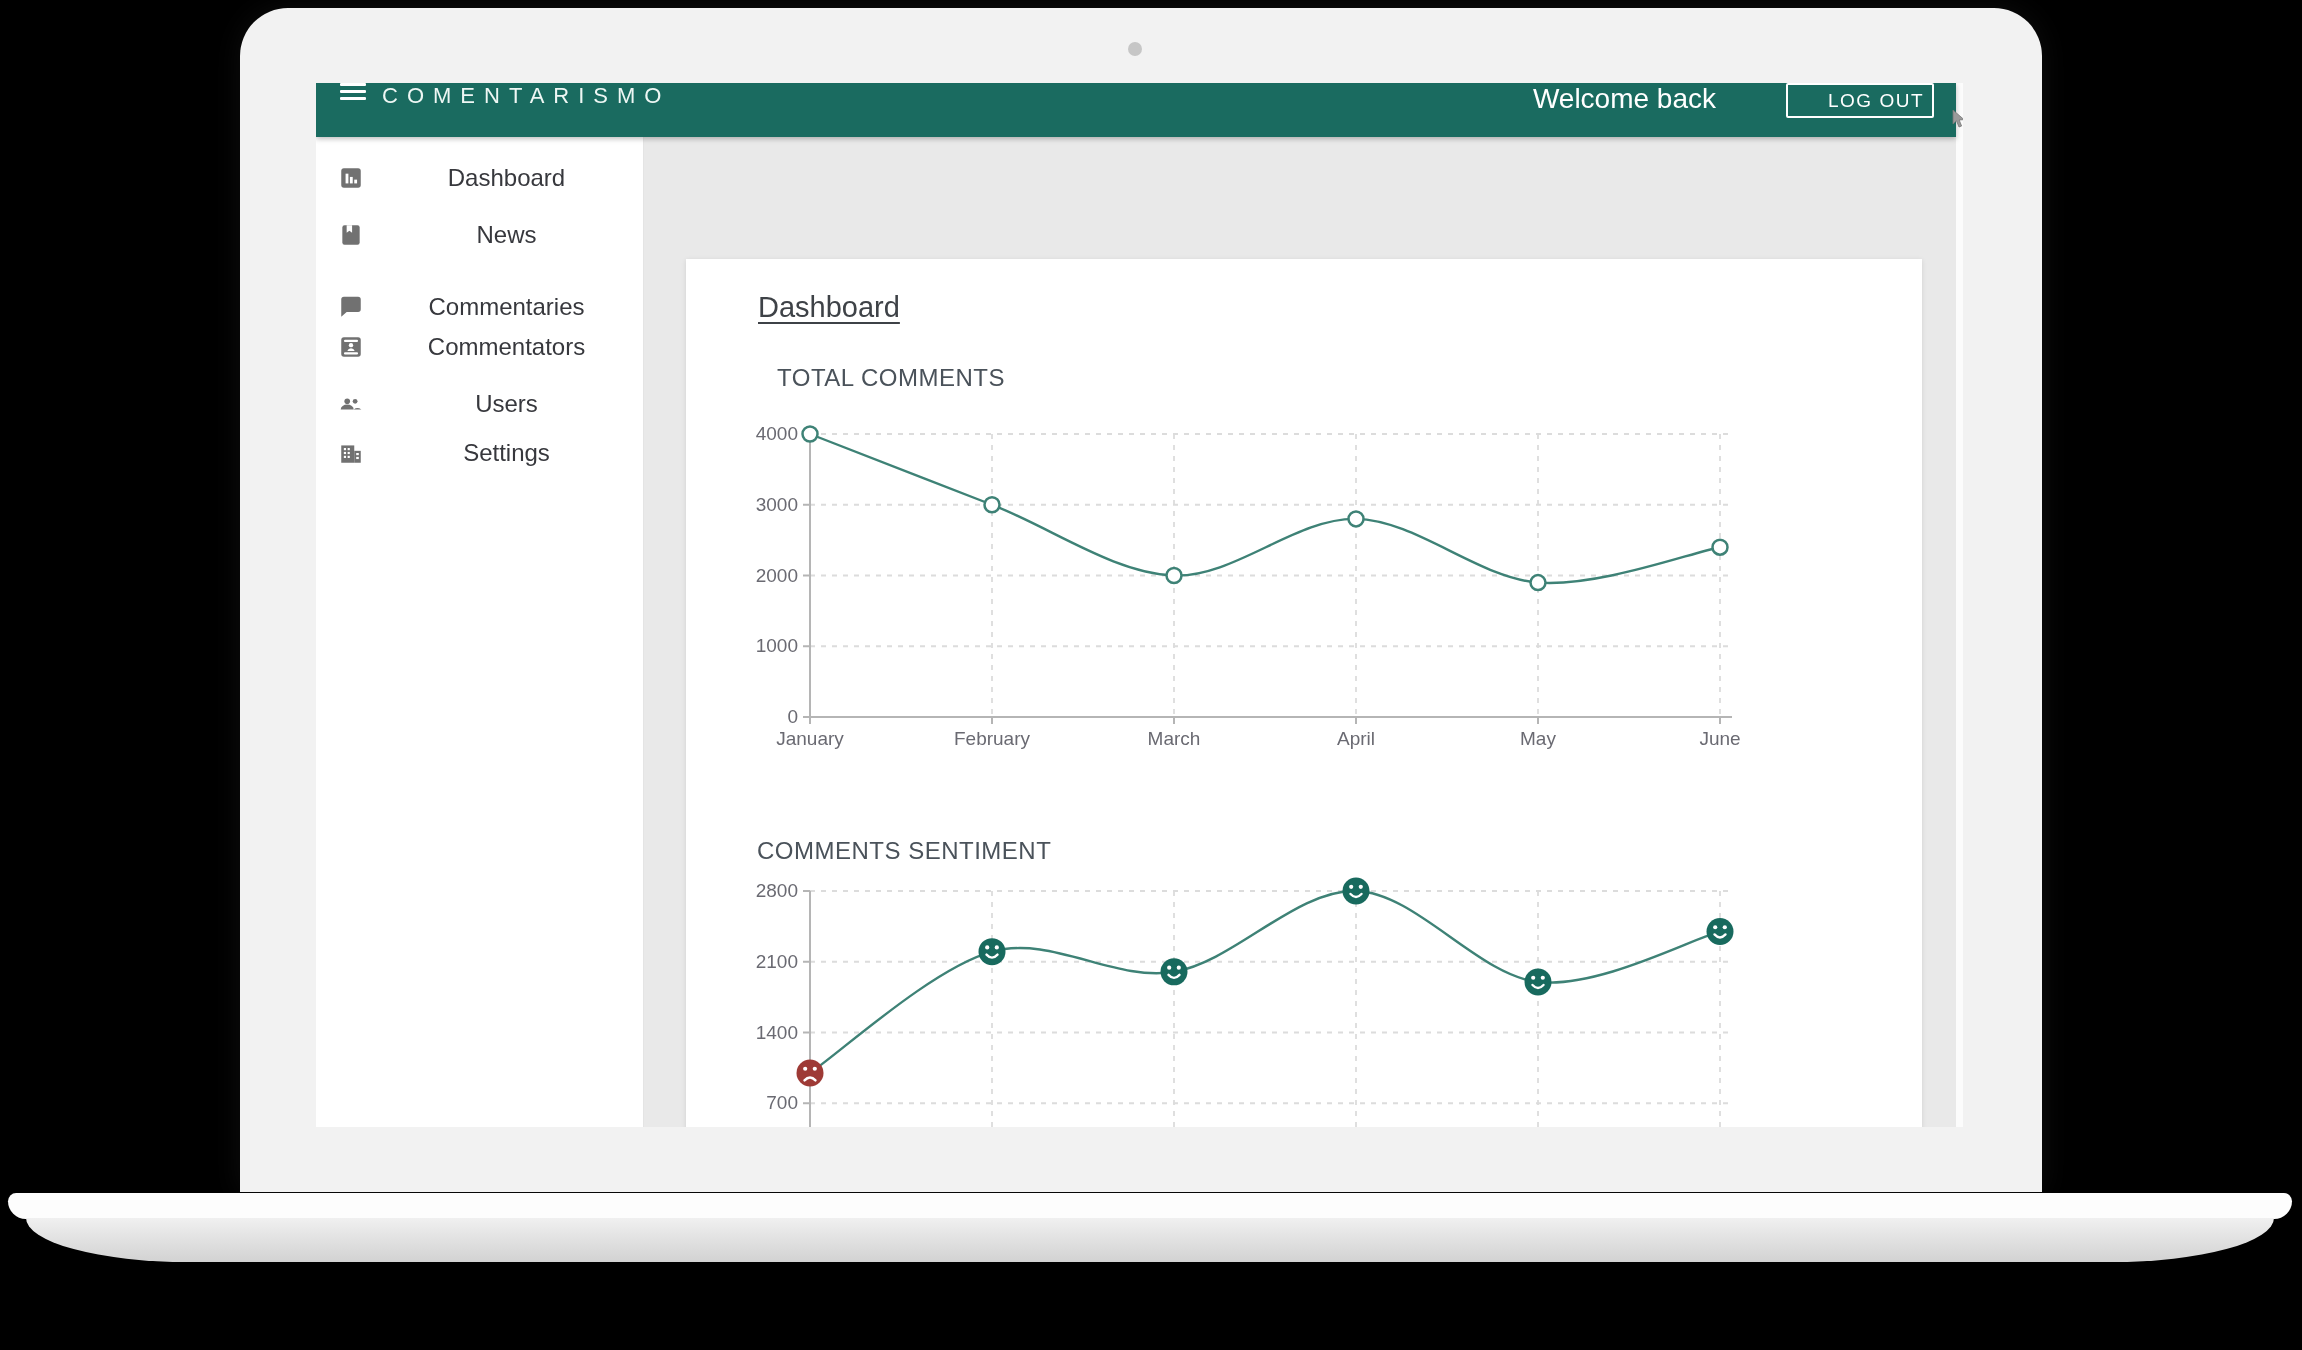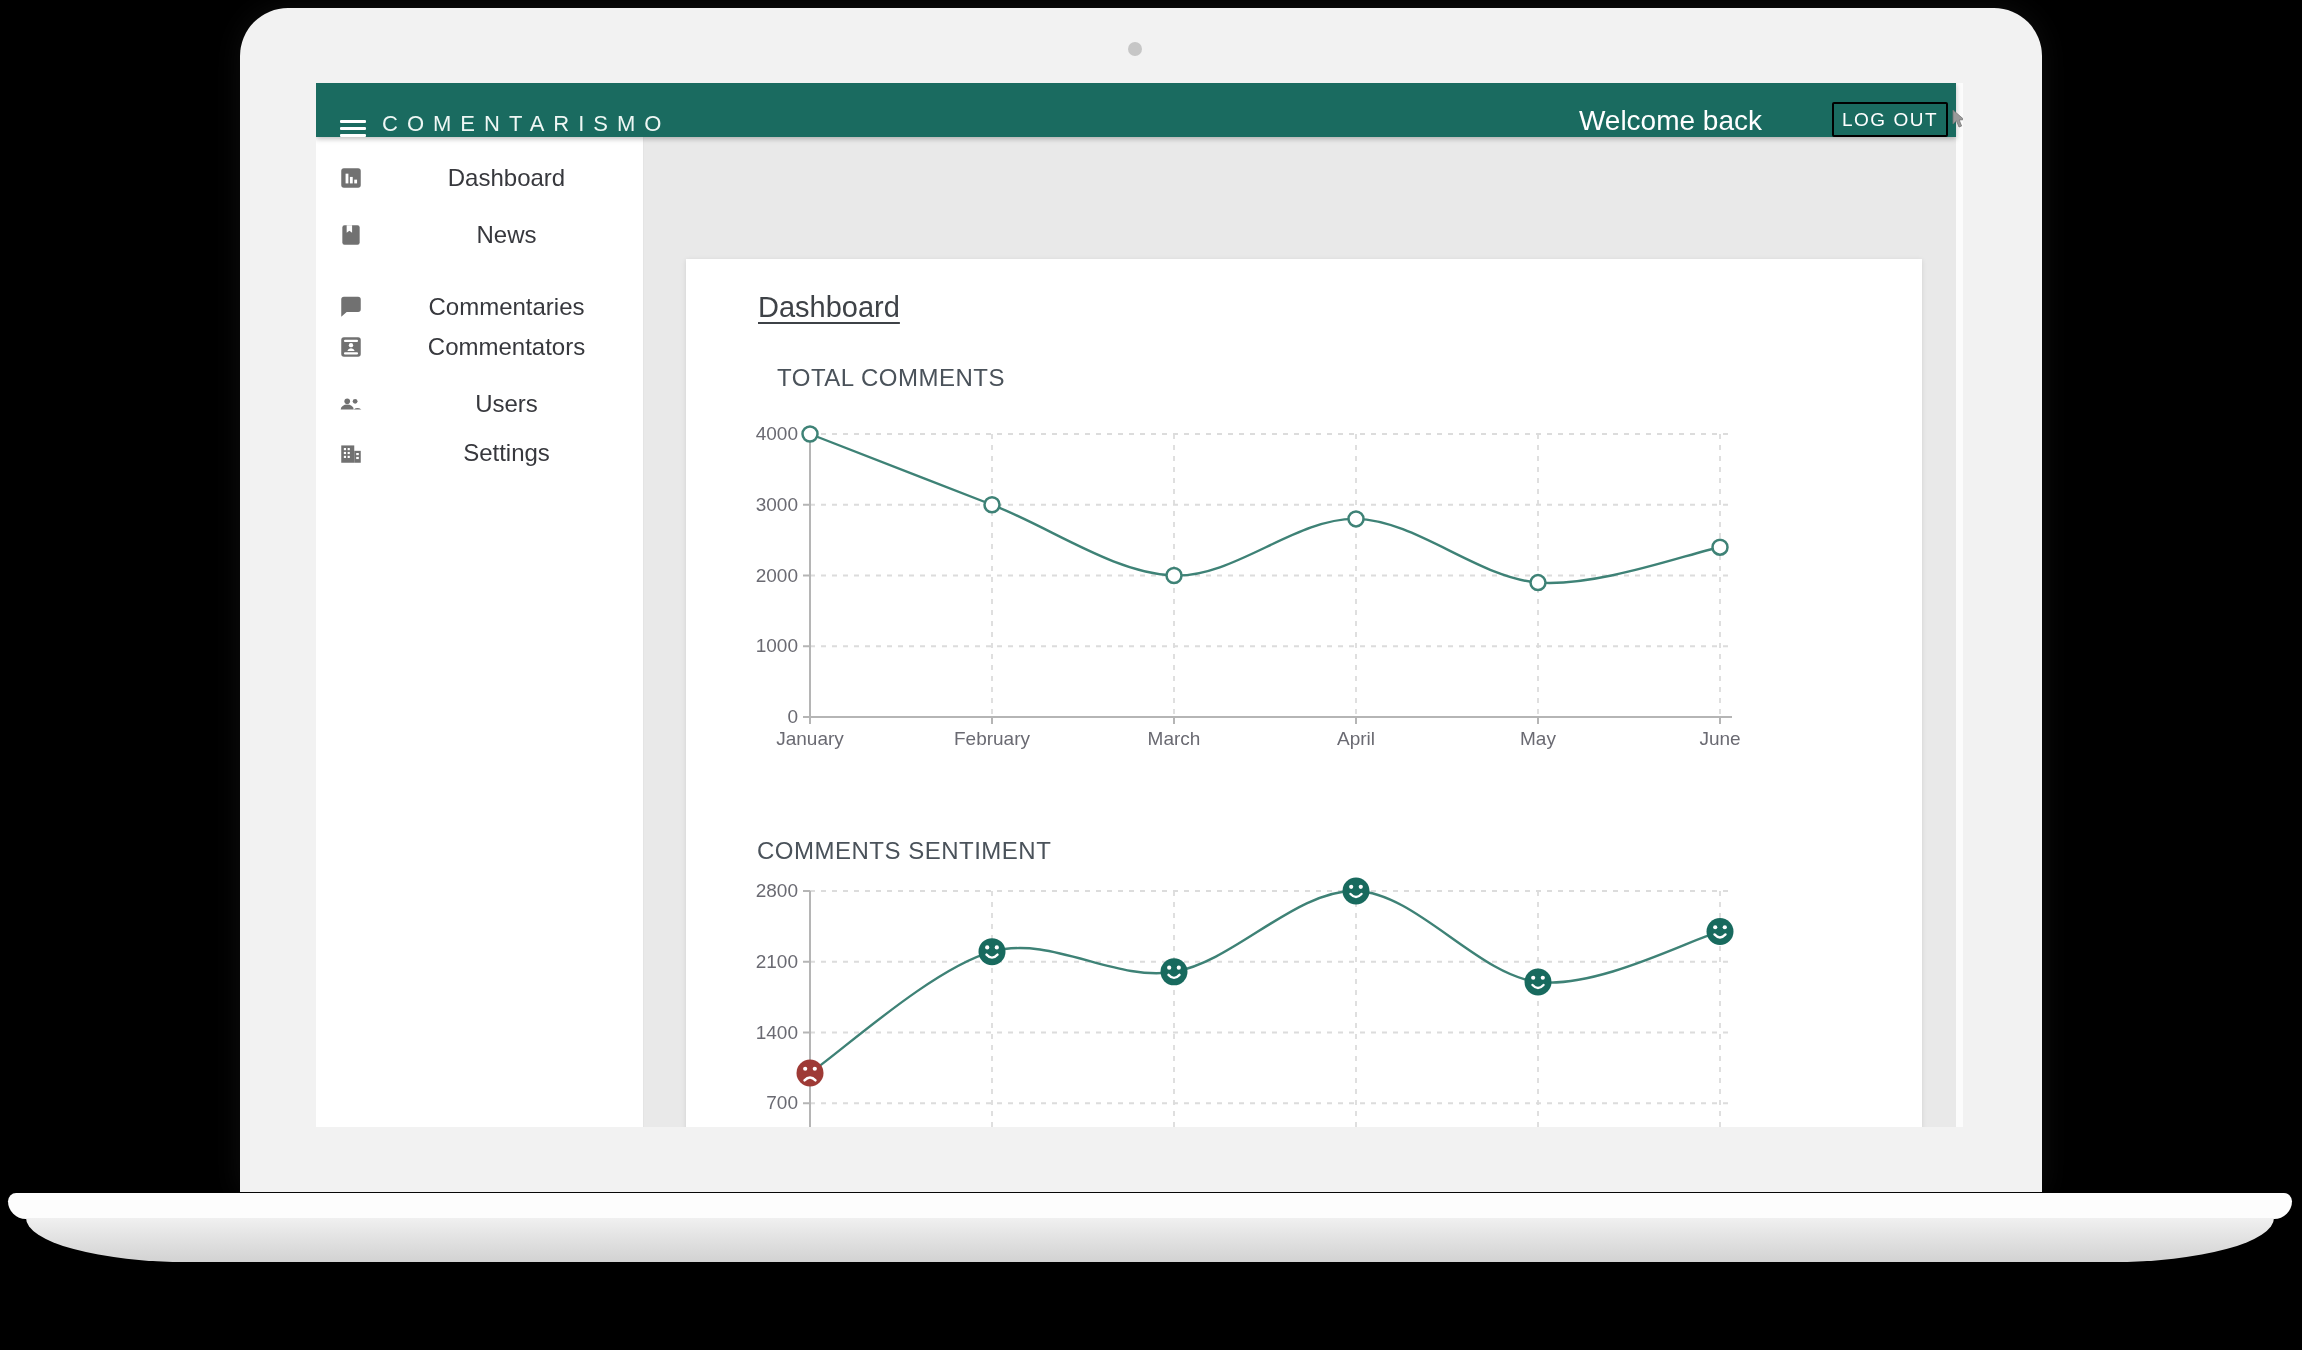--- a/index.html
+++ b/index.html
@@ -30,33 +30,33 @@
   .screen{
     position:absolute;left:316px;top:83px;width:1647px;height:1044px;background:#ffffff;
     overflow:hidden;
   }
   .scroll-strip{
     position:absolute;right:0;top:0;width:7px;height:100%;background:#fcfcfc;
   }
   
   .appbar{
     position:absolute;left:0;top:0;width:1640px;height:54px;background:#1a6b60;
-    display:flex;align-items:flex-end;box-shadow:0 2px 5px rgba(0,0,0,0.25);z-index:5;
+    display:flex;align-items:flex-start;box-shadow:0 2px 5px rgba(0,0,0,0.25);z-index:5;
   }
   .burger{width:26px;height:17px;margin-left:24px;display:flex;flex-direction:column;justify-content:space-between;cursor:pointer;}
   .burger span{display:block;height:3px;background:#fff;border-radius:1px;}
   .brand{
     color:#eef7f4;font-size:22px;letter-spacing:9px;margin-left:16px;font-weight:400;
   }
   .appbar .spacer{flex:1;}
   .welcome{color:#fff;font-size:28px;margin-right:70px;}
   .logout-btn{
-    width:112px;height:31px;border:2px solid #000000;border-radius:2px;background:transparent;
-    color:#fff;font-size:19px;letter-spacing:1.5px;margin-right:8px;
-    font-family:"Liberation Sans", sans-serif;display:flex;align-items:center;justify-content:center;cursor:pointer;
+    width:112px;height:31px;border:2px solid #ffffff;border-radius:2px;background:transparent;
+    color:#fff;font-size:19px;letter-spacing:1.5px;margin-right:22px;
+    font-family:"Liberation Sans", sans-serif;display:flex;align-items:center;justify-content:center;cursor:pointer;padding-left:32px;
   }
   .cursor-arrow{position:absolute;left:1636px;top:26px;z-index:9;}
   
   .sidebar{
     position:absolute;left:0;top:54px;width:327px;height:990px;background:#fff;
     border-right:1px solid #e4e4e4;z-index:2;
   }
   .side-item{
     position:absolute;left:0;width:100%;height:56px;cursor:pointer;
   }

